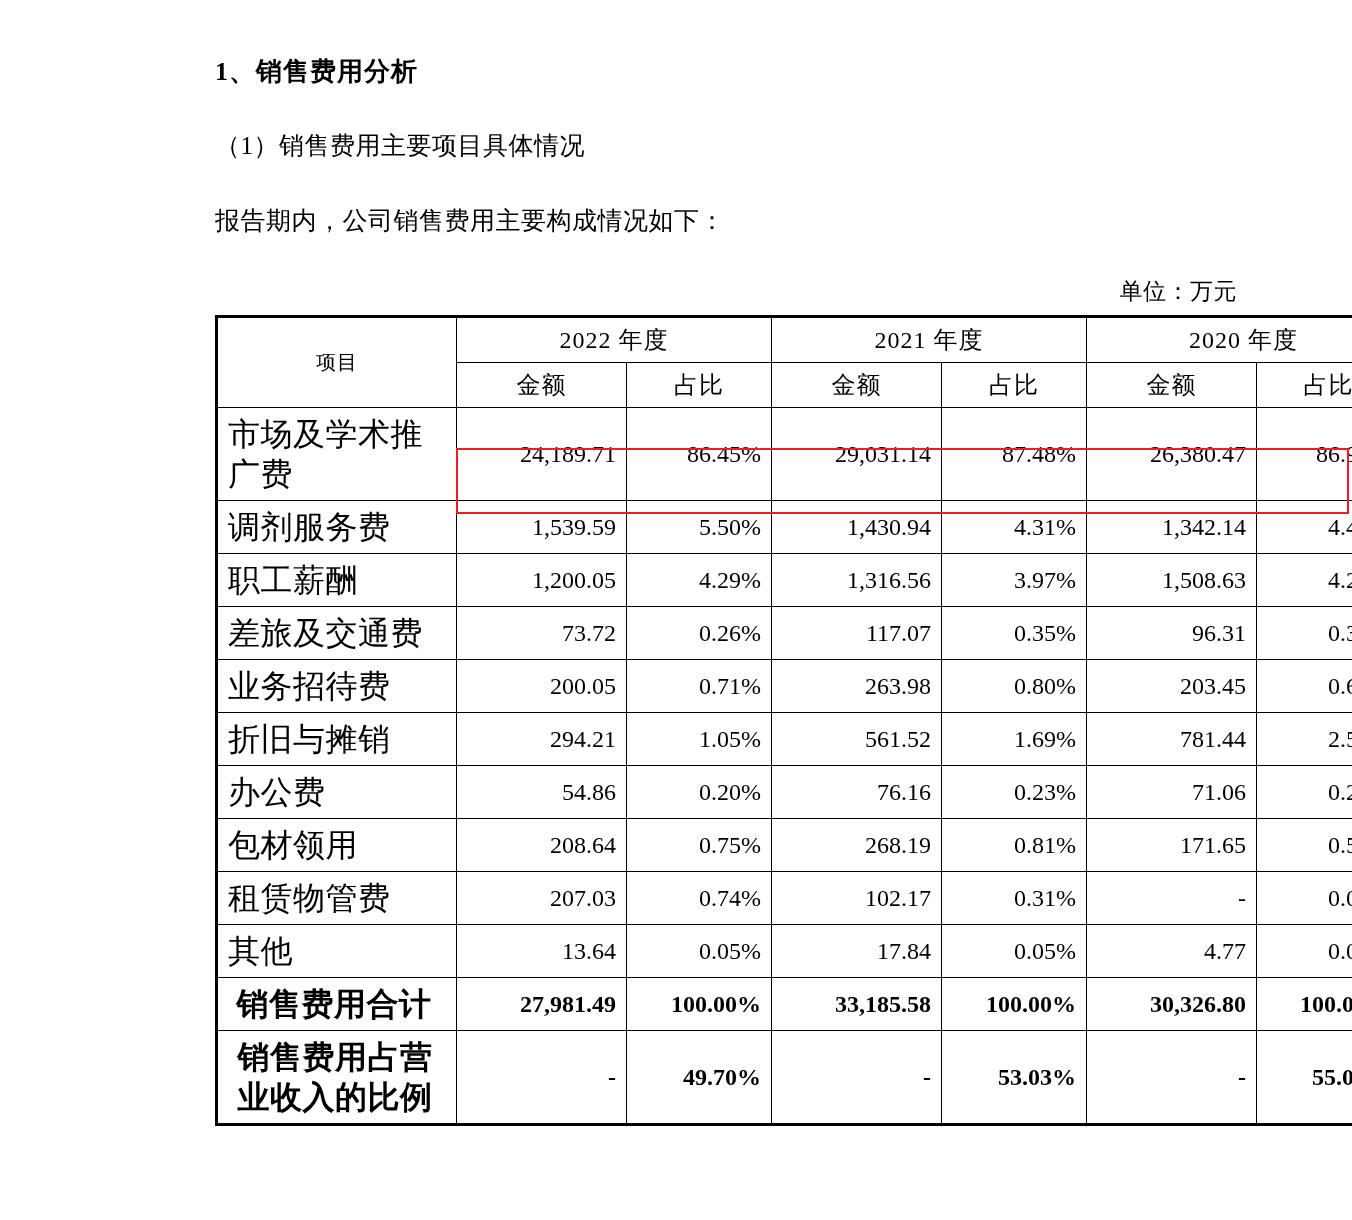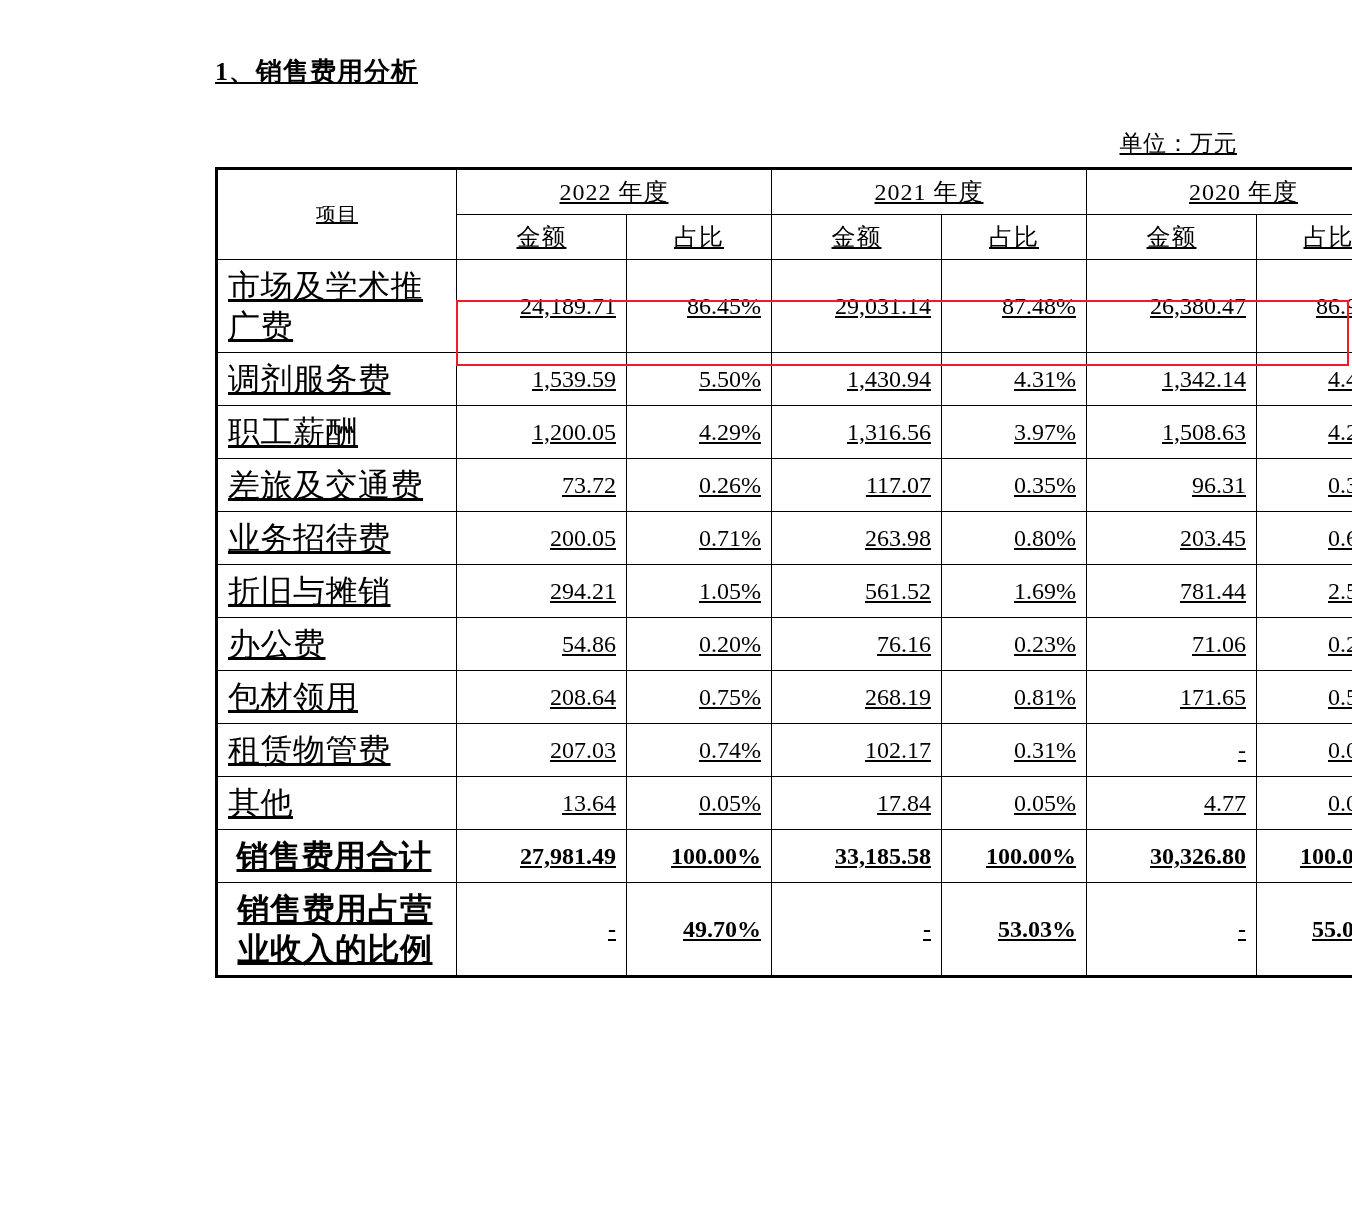--- a/index.html
+++ b/index.html
@@ -14,21 +14,20 @@
     color: #000000;
     position: relative;
     overflow: hidden;
   }
   .page {
     position: relative;
     width: 1352px;
     height: 931px;
     box-sizing: border-box;
     padding: 40px 100px 0 215px;
-    text-decoration: underline;
   }
   .heading {
     font-size: 26px;
     font-weight: bold;
     letter-spacing: 1px;
     margin: 14px 0 0 0;
     line-height: 1.4;
   }
   .subheading {
     font-size: 25px;
@@ -106,21 +105,23 @@
   }
   .tbl-wrap { position: relative; }
 </style>
 </head>
 <body>
 
 <div class="page">
 
   <div class="heading">1、销售费用分析</div>
 
-
+  <div class="subheading">（1）销售费用主要项目具体情况</div>
+
+  <div class="para">报告期内，公司销售费用主要构成情况如下：</div>
 
   <div class="unit-line">单位：万元</div>
 
   <div class="tbl-wrap">
     <table class="fin">
       <colgroup>
         <col class="col-item">
           <col class="col-amt">
           <col class="col-pct">
         <col class="col-amt">

